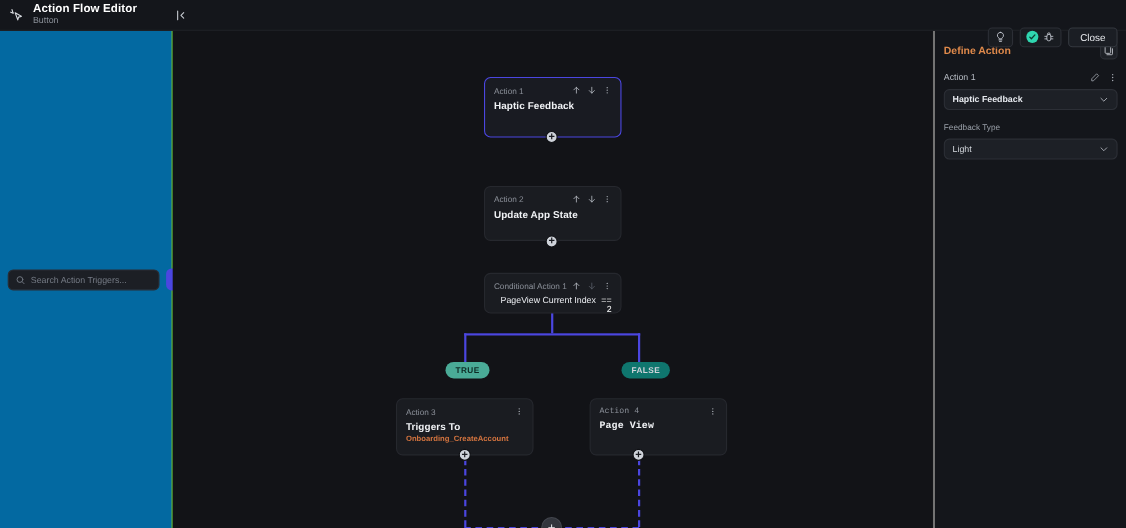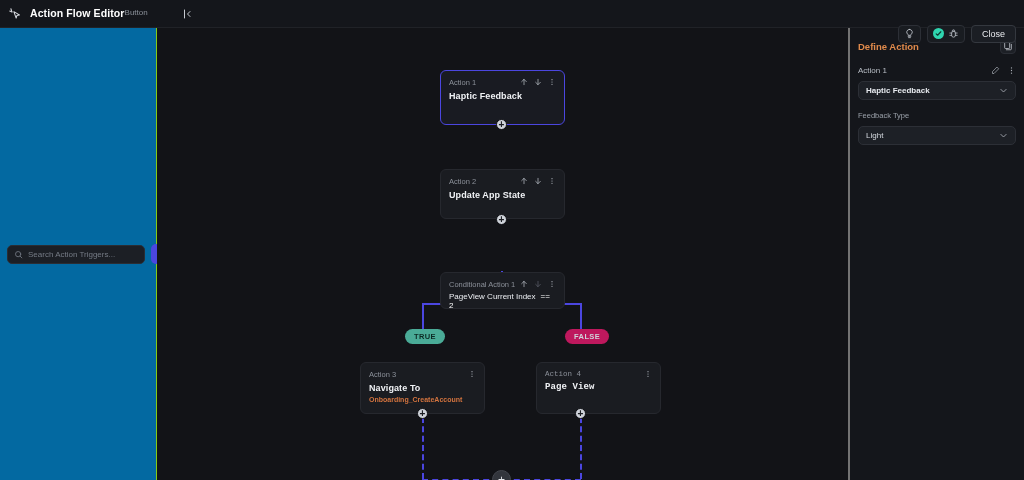--- a/index.html
+++ b/index.html
@@ -16,21 +16,21 @@
   .topbar {
     height: 28px; min-height: 28px;
     background: #14161b;
     border-bottom: 1px solid #202227;
     display: flex; align-items: center;
     padding: 0 8px 0 6px;
     position: relative; z-index: 5;
   }
   .tb-left { display: flex; align-items: center; gap: 6px; }
   .cursor-ico { width: 18px; height: 18px; display: flex; align-items: center; justify-content: center; color: #d6d9de; }
-  .tb-titles { display: flex; justify-content: flex-start; line-height: 1.05; }
+  .tb-titles { display: flex; flex-direction: column; justify-content: flex-start; line-height: 1.05; }
   .tb-title { font-size: 10.5px; font-weight: bold; color: #ffffff; letter-spacing: .1px; }
   .tb-sub { font-size: 8px; color: #8b9099; margin-top: 1px; }
   .collapse-btn {
     margin-left: 26px; width: 16px; height: 16px;
     display: flex; align-items: center; justify-content: center;
     color: #c6cad1; cursor: pointer;
   }
   .tb-right { margin-left: auto; display: flex; align-items: center; gap: 6px; margin-top: 40px; }
   .icon-btn {
     height: 18px; min-width: 20px; padding: 0 5px;
@@ -133,21 +133,21 @@
     display: flex; align-items: center; justify-content: center;
     font-size: 12px; line-height: 1; cursor: pointer;
   }
 
   .pill {
     position: absolute; height: 15px; padding: 0 9px; border-radius: 8px;
     display: flex; align-items: center; justify-content: center;
     font-size: 7.5px; font-weight: bold; letter-spacing: .4px;
   }
   .pill.true { background: #4aab97; color: #0d2a24; }
-  .pill.false { background: #be185d; color: #cfd3da; text-align: right; }
+  .pill.false { background: #0f766e; color: #cfd3da; text-align: right; }
 
   
   .rpanel {
     width: 176px; min-width: 176px;
     background: #14161b;
     border-left: 2px solid #737373;
     padding: 10px 8px;
   }
   .rp-head { display: flex; align-items: center; }
   .rp-title { font-size: 9.5px; font-weight: bold; color: #e08a4b; }
@@ -326,21 +326,21 @@
                     <circle cx="12" cy="12" r="1.7"></circle>
                     <circle cx="12" cy="19" r="1.7"></circle>
                   </svg>
               </span>
             </span>
           </div>
           <div class="node-title">Update App State</div>
         </div>
         <div class="plus-node" style="left:339px; top:186px;">+</div>
 
-        <div class="node" style="left:283px; top:244px; width:125px; height:37px;">
+        <div class="node" style="left:283px; top:220px; width:125px; height:37px;text-align:right;">
           <div class="node-head">
             <span class="node-kicker">Conditional Action 1</span>
             <span class="node-tools">
               <span class="t">
                 <svg width="8" height="8" viewBox="0 0 24 24" fill="none" stroke="currentColor" stroke-width="2.2" stroke-linecap="round" stroke-linejoin="round">
                     <line x1="12" y1="20" x2="12" y2="4"></line>
                     <polyline points="5,11 12,4 19,11"></polyline>
                   </svg>
               </span>
               <span class="t dim">
@@ -372,21 +372,21 @@
             <span class="node-tools">
               <span class="t">
                 <svg width="8" height="8" viewBox="0 0 24 24" fill="currentColor">
                     <circle cx="12" cy="5" r="1.7"></circle>
                     <circle cx="12" cy="12" r="1.7"></circle>
                     <circle cx="12" cy="19" r="1.7"></circle>
                   </svg>
               </span>
             </span>
           </div>
-          <div class="node-title">Navigate To</div>
+          <div class="node-title">Triggers To</div>
           <div class="node-sub">Onboarding_CreateAccount</div>
         </div>
         <div class="plus-node" style="left:260px; top:380px;">+</div>
 
         <div class="node" style="left:379px; top:334px; width:125px; height:52px;font-family:Liberation Mono, monospace;">
           <div class="node-head">
             <span class="node-kicker">Action 4</span>
             <span class="node-tools">
               <span class="t">
                 <svg width="8" height="8" viewBox="0 0 24 24" fill="currentColor">

